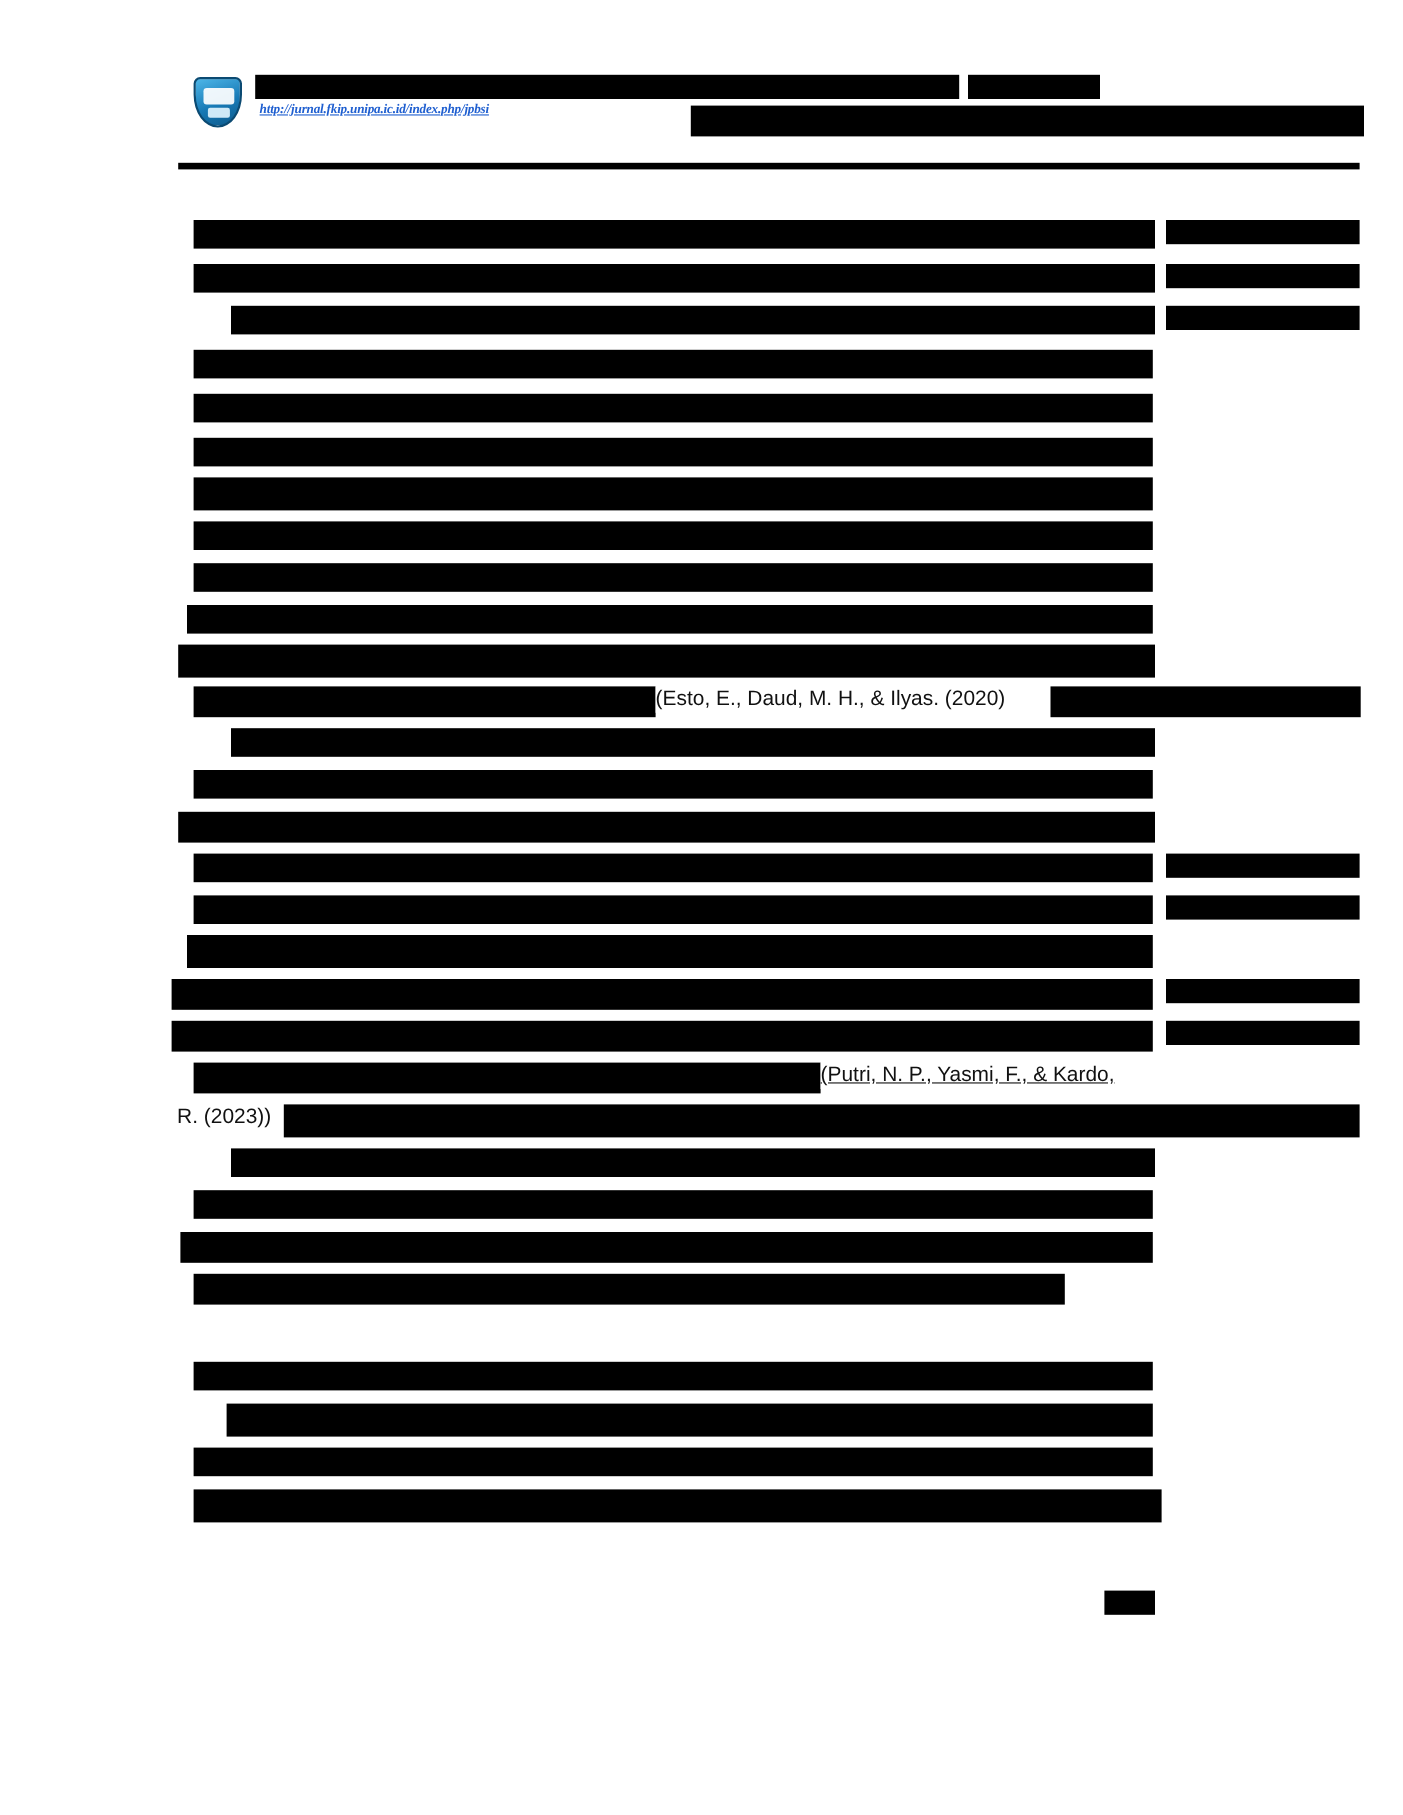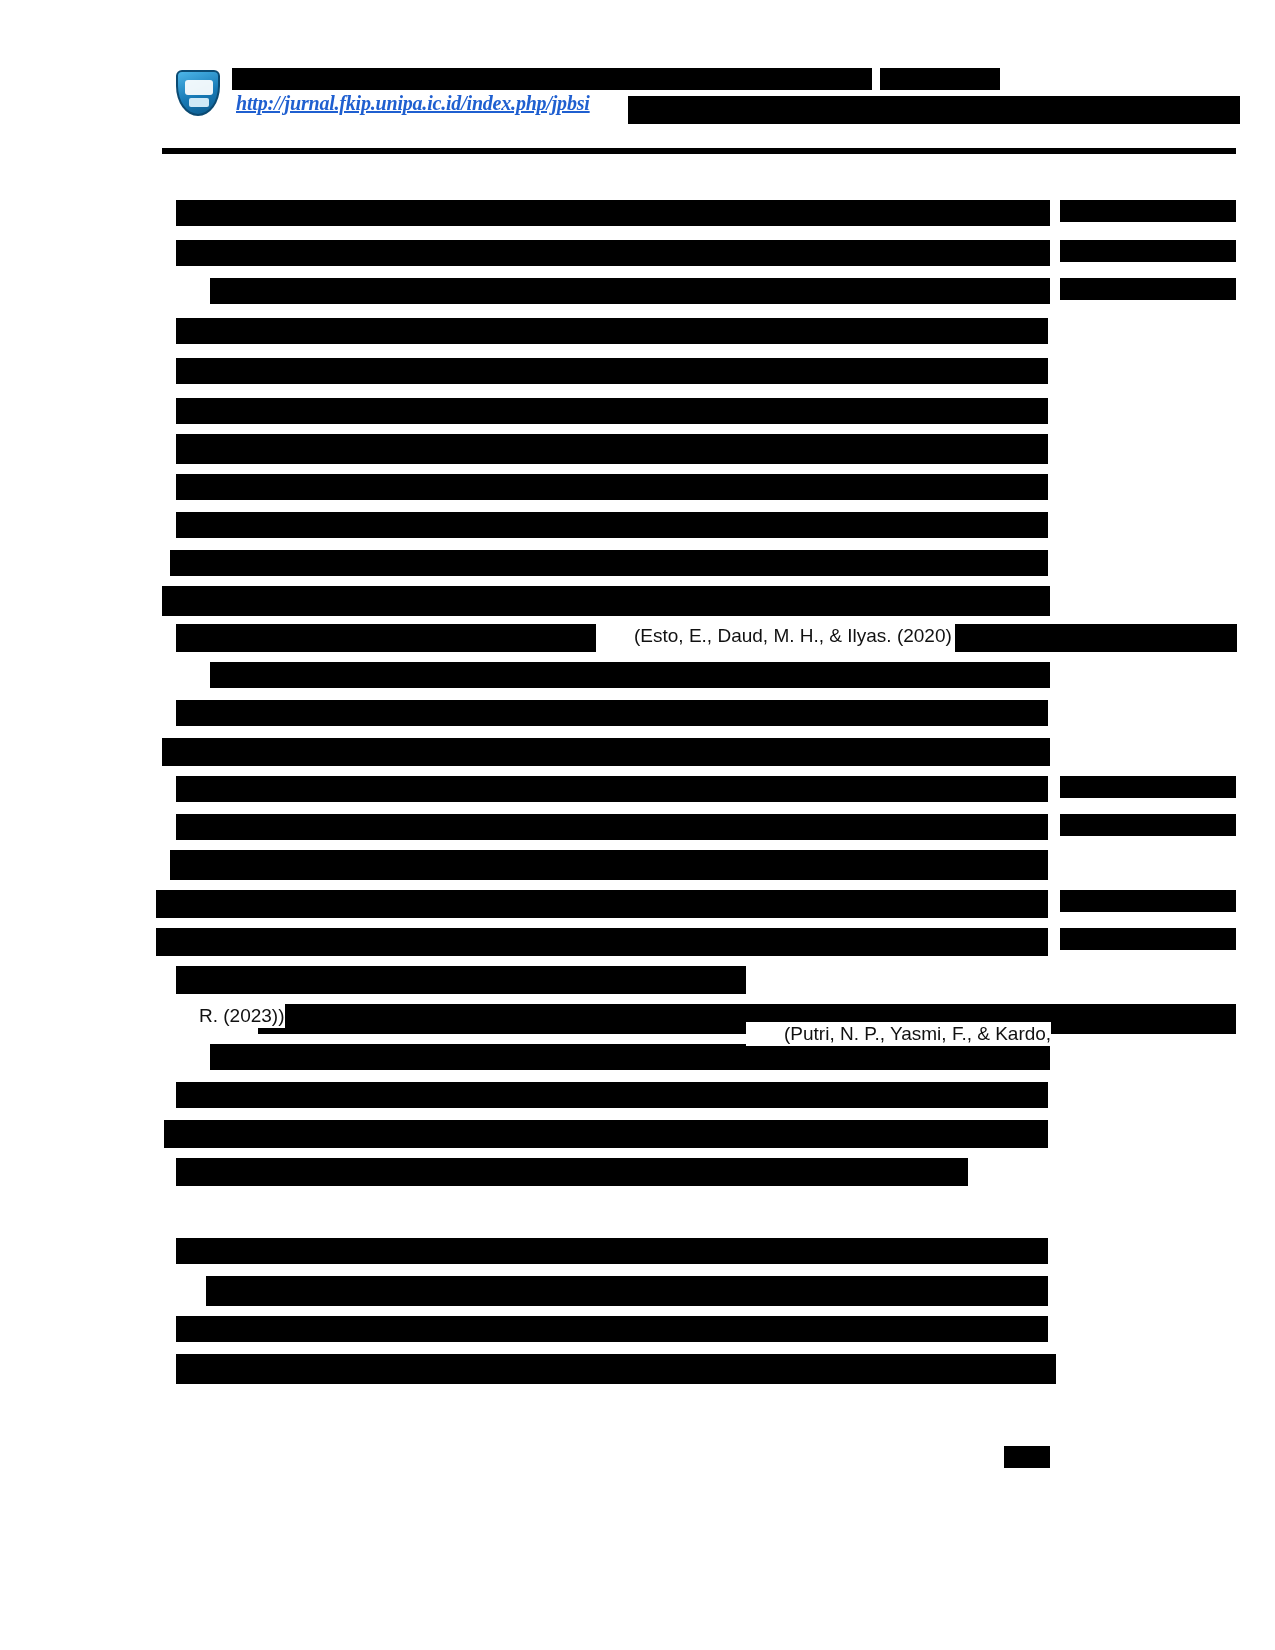--- a/index.html
+++ b/index.html
@@ -53,21 +53,21 @@
     width: 20px;
     height: 9px;
     background: #cfe9f7;
     border-radius: 2px;
   }
   .header-link {
     position: absolute;
     left: 236px;
     top: 92px;
     font-family: "Liberation Serif", serif;
-    font-size: 20px;
+    font-size: 12px;
     font-weight: bold;
     font-style: italic;
     color: #1f5fd0;
     text-decoration: underline;
     letter-spacing: -0.2px;
     white-space: nowrap;
     filter: blur(0.45px);
   }
   
   .bar {
@@ -81,21 +81,20 @@
   }
   
   .cite {
     position: absolute;
     font-family: "Liberation Sans", sans-serif;
     font-size: 19px;
     color: #111111;
     background: #ffffff;
     white-space: nowrap;
     line-height: 24px;
-    padding-left: 38px;
   }
 </style>
 </head>
 <body>
 
 <div class="page">
 
   <div class="header-logo">
     <div class="logo-shape"></div>
   </div>
@@ -144,17 +143,17 @@
       <div class="bar" style="left: 176px; top: 1158px; width: 792px; height: 28px; background: rgb(0, 0, 0);"></div>
       <div class="bar" style="left: 176px; top: 1238px; width: 872px; height: 26px; background: rgb(0, 0, 0);"></div>
       <div class="bar" style="left: 206px; top: 1276px; width: 842px; height: 30px; background: rgb(0, 0, 0);"></div>
       <div class="bar" style="left: 176px; top: 1316px; width: 872px; height: 26px; background: rgb(0, 0, 0);"></div>
       <div class="bar" style="left: 176px; top: 1354px; width: 880px; height: 30px; background: rgb(0, 0, 0);"></div>
       <div class="bar" style="left: 1004px; top: 1446px; width: 46px; height: 22px; background: rgb(0, 0, 0);"></div>
     </div>
 
   <div class="cite" style="left:596px; top:624px;">(Esto, E., Daud, M. H., &amp; Ilyas. (2020)</div>
 
-  <div class="cite" style="left:746px; top:1022px;">(Putri, N. P., Yasmi, F., &amp; Kardo,</div>
+  <div class="cite" style="left:746px; top:966px;text-decoration:underline;">(Putri, N. P., Yasmi, F., &amp; Kardo,</div>
 
   <div class="cite" style="left:161px; top:1004px;">R. (2023))</div>
 
 </div>
 
 </body></html>

